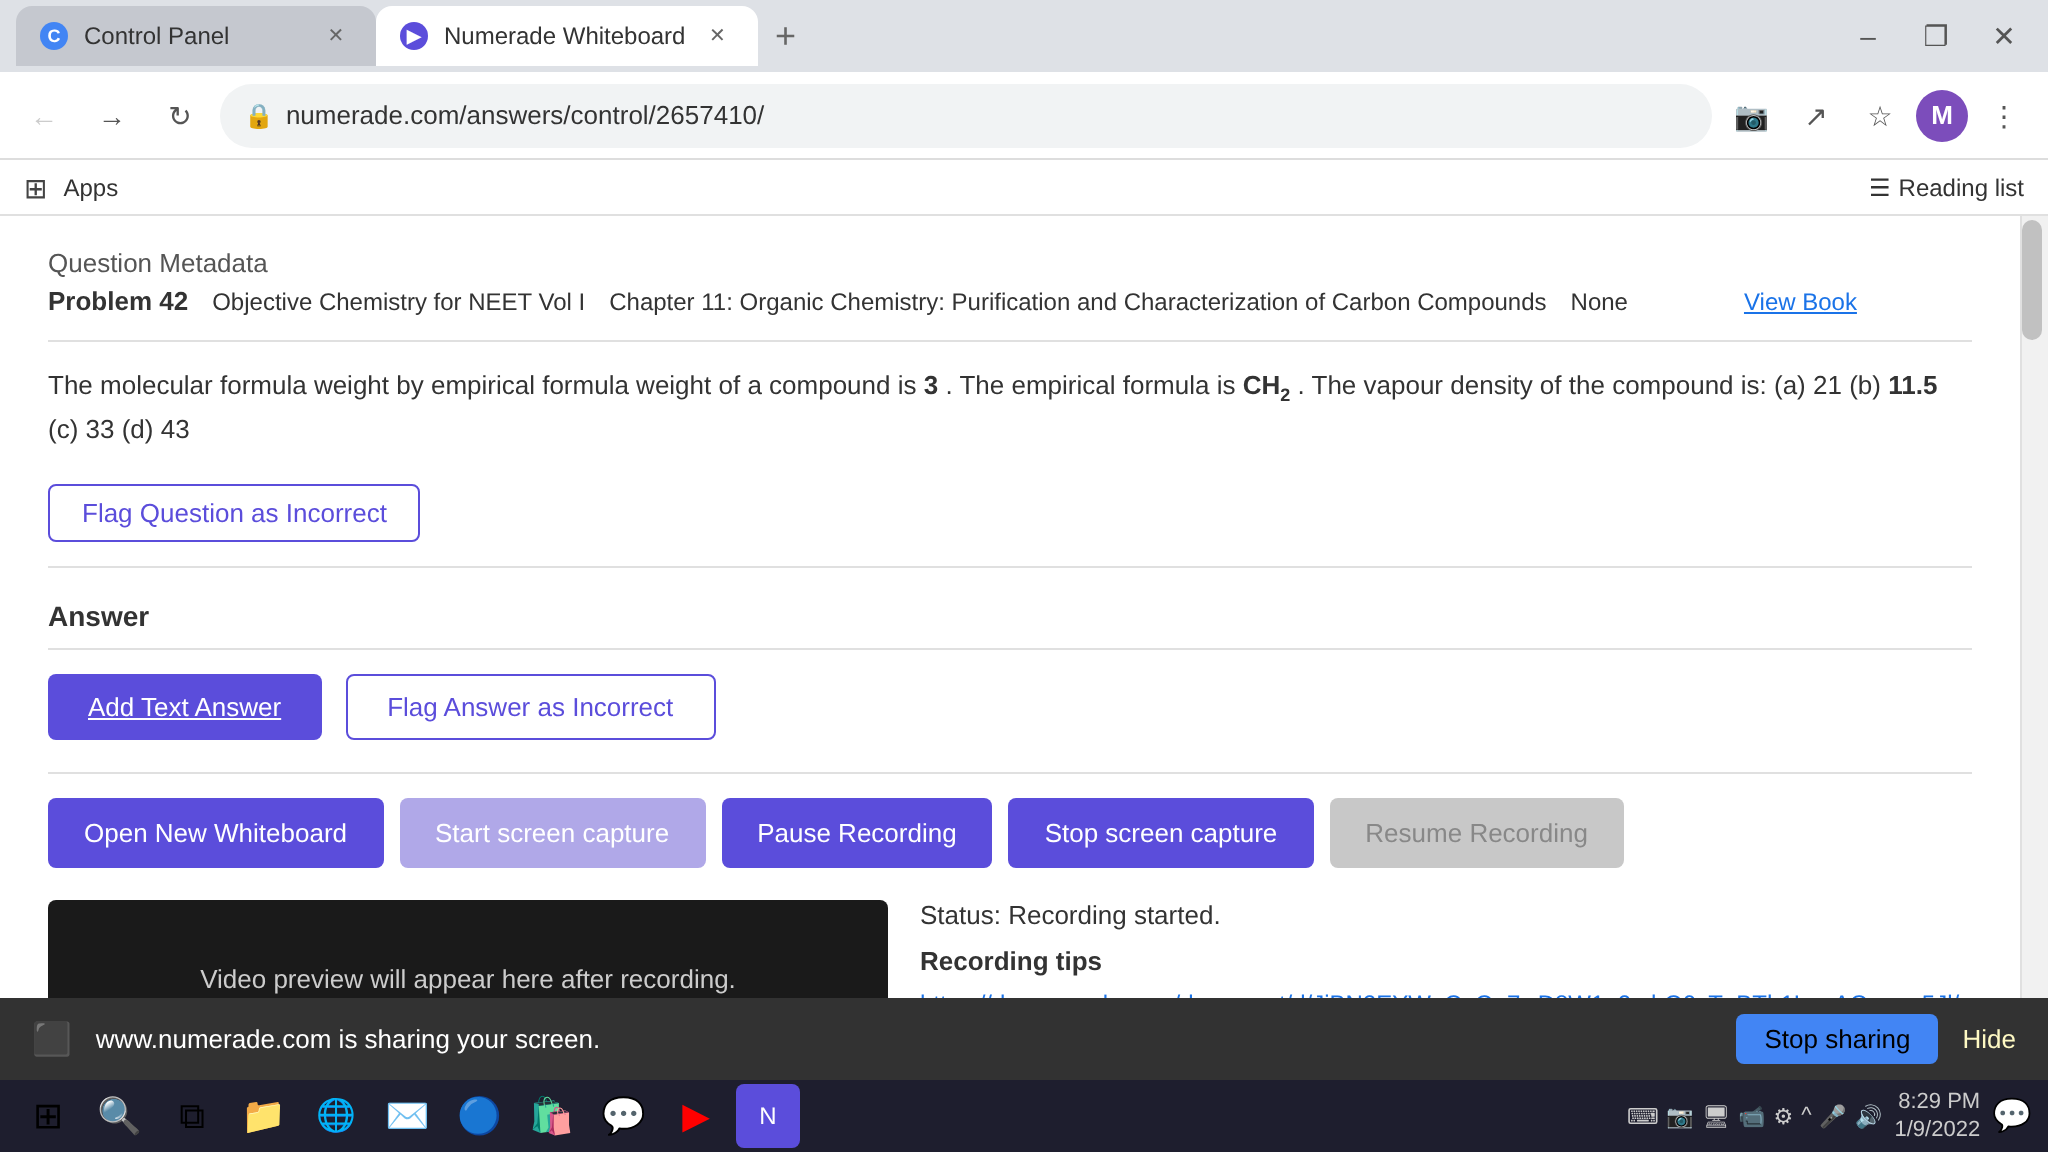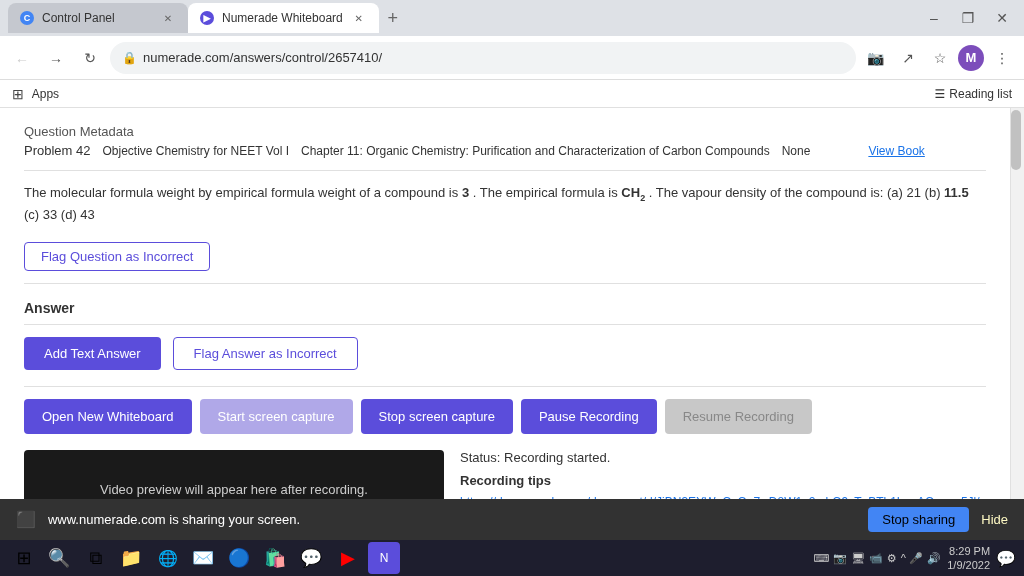--- a/index.html
+++ b/index.html
@@ -35,31 +35,31 @@
 
     
     .page-content { background: #fff; height: calc(576px - 80px - 28px - 36px); overflow-y: auto; padding: 0; position: relative; display: flex; }
     .main-content { flex: 1; padding: 16px 24px; overflow-y: auto; }
     .scrollbar { width: 14px; background: #f1f1f1; border-left: 1px solid #e0e0e0; position: relative; }
     .scrollbar-thumb { width: 10px; height: 60px; background: #c1c1c1; border-radius: 5px; margin: 2px auto; position: absolute; top: 0; }
 
     .question-metadata { margin-bottom: 8px; }
     .question-metadata-title { font-size: 13px; color: #555; margin-bottom: 4px; }
     .metadata-row { display: flex; align-items: center; gap: 12px; font-size: 12px; color: #333; flex-wrap: wrap; }
-    .metadata-row .problem-label { font-weight: normal; font-size: 13px; }
+    .metadata-row .problem-label { font-weight: bold; font-size: 13px; }
     .divider { border: none; border-top: 1px solid #e0e0e0; margin: 12px 0; }
 
     .question-text { font-size: 13px; color: #333; line-height: 1.6; margin-bottom: 16px; }
     .flag-question-btn { display: inline-flex; align-items: center; border: 1px solid #5b4ddb; color: #5b4ddb; background: #fff; padding: 6px 16px; border-radius: 4px; font-size: 13px; cursor: pointer; }
 
     .answer-section { margin-top: 16px; }
     .answer-label { font-size: 14px; font-weight: bold; color: #333; margin-bottom: 8px; }
 
     .answer-buttons { display: flex; gap: 12px; margin-bottom: 16px; }
-    .btn-primary { background: #5b4ddb; color: #fff; border: none; padding: 8px 20px; border-radius: 4px; font-size: 13px; cursor: pointer; }
+    .btn-primary { background: #5b4ddb; color: #fff; border: none; padding: 8px 20px; border-radius: 4px; font-size: 13px; cursor: pointer; text-decoration: underline; }
     .btn-outline { background: #fff; color: #5b4ddb; border: 1px solid #5b4ddb; padding: 8px 20px; border-radius: 4px; font-size: 13px; cursor: pointer; }
 
     .recording-controls { display: flex; gap: 8px; margin-bottom: 16px; flex-wrap: wrap; }
     .btn-purple { background: #5b4ddb; color: #fff; border: none; padding: 10px 18px; border-radius: 4px; font-size: 13px; cursor: pointer; white-space: nowrap; }
     .btn-purple-disabled { background: #b0a8e8; color: #fff; border: none; padding: 10px 18px; border-radius: 4px; font-size: 13px; cursor: not-allowed; white-space: nowrap; }
     .btn-gray-disabled { background: #c8c8c8; color: #888; border: none; padding: 10px 18px; border-radius: 4px; font-size: 13px; cursor: not-allowed; white-space: nowrap; }
 
     .video-recording-area { display: flex; gap: 16px; }
     .video-preview { background: #1a1a1a; width: 420px; height: 80px; border-radius: 4px; display: flex; align-items: center; justify-content: center; color: #ccc; font-size: 13px; flex-shrink: 0; }
     .recording-info { flex: 1; }
@@ -182,22 +182,22 @@
       <div class="answer-buttons">
         <button class="btn-primary">Add Text Answer</button>
         <button class="btn-outline">Flag Answer as Incorrect</button>
       </div>
 
       <hr class="divider">
 
       <div class="recording-controls">
         <button class="btn-purple">Open New Whiteboard</button>
         <button class="btn-purple-disabled">Start screen capture</button>
+        <button class="btn-purple">Pause Recording</button>
         <button class="btn-purple">Stop screen capture</button>
-        <button class="btn-purple">Pause Recording</button>
         <button class="btn-gray-disabled">Resume Recording</button>
       </div>
 
       <div class="video-recording-area">
         <div class="video-preview">
           <span>Video preview will appear here after recording.</span>
         </div>
         <div class="recording-info">
           <div class="status-text">Status: Recording started.</div>
           <div class="recording-tips-label">Recording tips</div>

